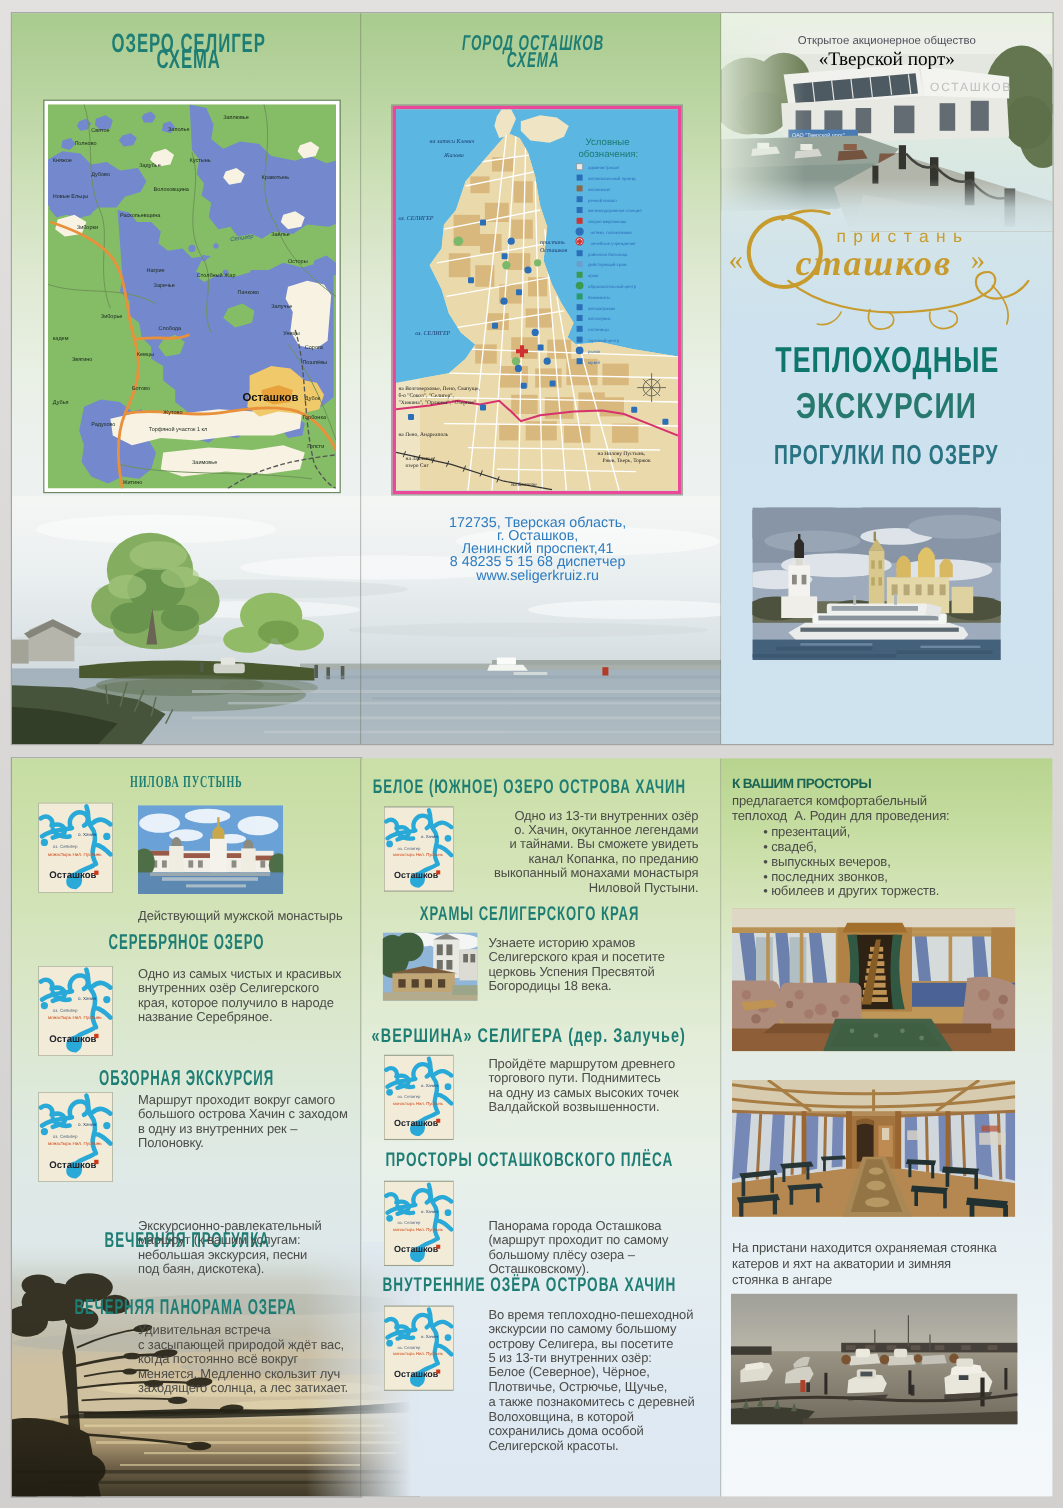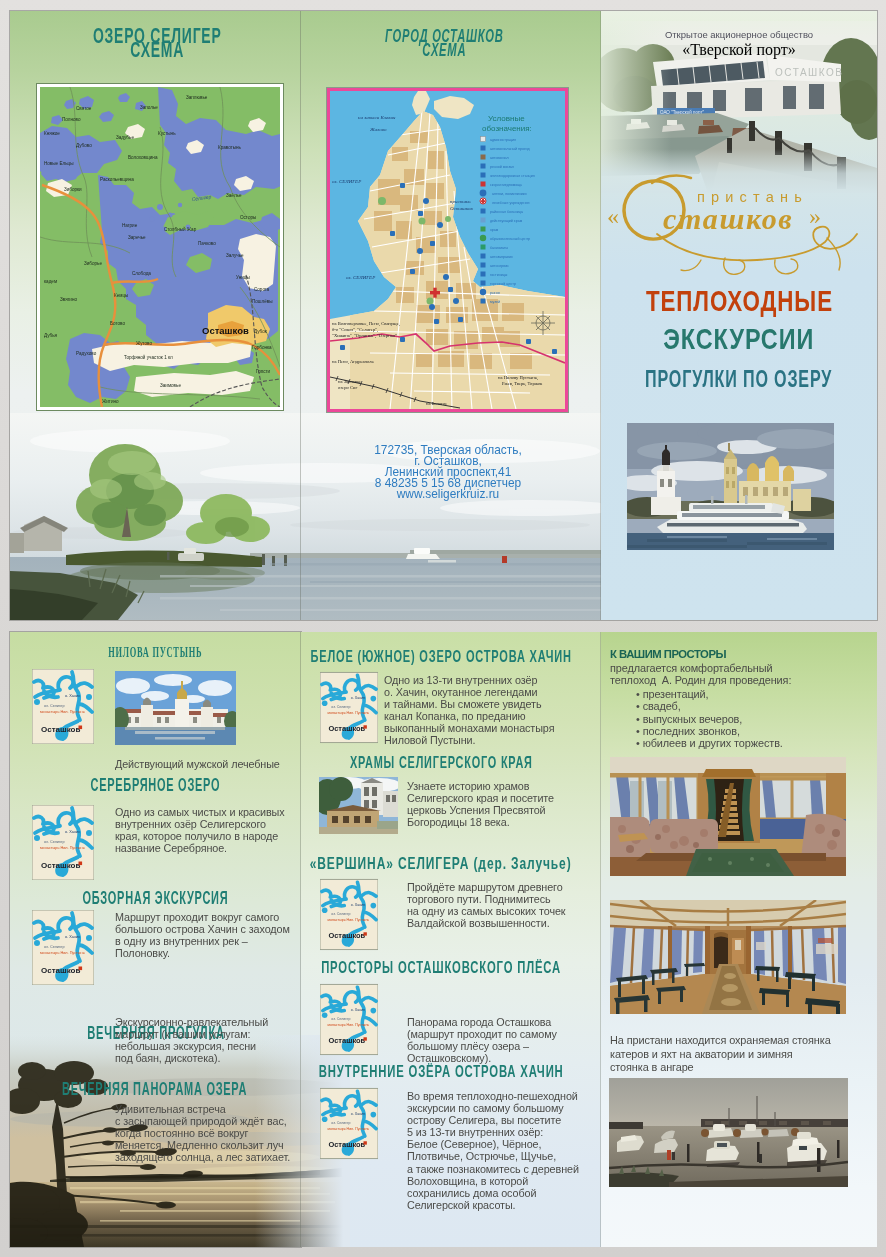--- a/index.html
+++ b/index.html
@@ -5,21 +5,21 @@
 <style>
   html,body{margin:0;padding:0;}
   body{width:886px;height:1257px;position:relative;overflow:hidden;
        background:linear-gradient(180deg,#e3e1df 0%,#dbd9d7 40%,#d2d0ce 100%);
        font-family:"Liberation Sans",sans-serif;}
   .abs{position:absolute;}
   .h{color:#1f7e74;font-weight:bold;white-space:nowrap;}
   .hc{text-align:center;}
   .hin{display:inline-block;transform:scaleX(0.76);transform-origin:50% 50%;letter-spacing:1.2px;}
   .t{font-size:10.8px;line-height:12.1px;color:#4b4b48;white-space:nowrap;letter-spacing:-0.1px;}
-  .blue{color:#2e7cc0;margin-top:15px;}
+  .blue{color:#2e7cc0;}
 </style>
 </head>
 <body>
 
 <div class="abs" style="left:10px;top:11px;width:867px;height:609px;
   background:linear-gradient(180deg,#a9cb8f 0px,#b7d39e 60px,#cde0b8 140px,#dfe9d2 220px,#e9f0e5 300px,#edf1f0 380px,#ebf0ef 609px);
   box-shadow:0 0 0 1px rgba(120,120,118,0.55);"></div>
 
 <div class="abs" style="left:601px;top:11px;width:276px;height:609px;
   background:linear-gradient(180deg,#e7efdd 0px,#dce9e2 110px,#d2e4ea 200px,#cde2ee 260px,#cee3ee 609px);"></div>
@@ -534,21 +534,21 @@
   <path d="M222,68 C230,76 238,88 234,100" stroke-width="1.4"></path>
   <path d="M96,90 C92,98 84,102 76,100" stroke-width="1.3"></path>
  </g>
  <text x="92" y="32" font-family="Liberation Sans,sans-serif" font-size="14.5" letter-spacing="6.2" fill="#c89b2e">пристань</text>
  <text x="2" y="54" font-family="Liberation Serif,serif" font-size="24" fill="#c89b2e">«</text>
  <text x="58" y="59" font-family="Liberation Serif,serif" font-style="italic" font-weight="bold" font-size="30" letter-spacing="1.6" fill="#c89b2e">сташков</text>
  <text x="204" y="54" font-family="Liberation Serif,serif" font-size="24" fill="#c89b2e">»</text>
 </svg>
 </div>
 
-<div class="abs h hc" style="left:601px;top:284px;width:276px;font-size:30px;color:#c2410c;"><span class="hin" style="transform:scaleX(0.745);">ТЕПЛОХОДНЫЕ</span></div>
+<div class="abs h hc" style="left:601px;top:284px;width:276px;font-size:30px;color:#0f766e;"><span class="hin" style="transform:scaleX(0.745);">ТЕПЛОХОДНЫЕ</span></div>
 
 <div class="abs h hc" style="left:601px;top:322px;width:276px;font-size:30px;color:#27786d;"><span class="hin" style="transform:scaleX(0.78);">ЭКСКУРСИИ</span></div>
 
 <div class="abs h hc" style="left:601px;top:366px;width:276px;font-size:23px;color:#2a7383;"><span class="hin" style="transform:scaleX(0.70);">ПРОГУЛКИ ПО ОЗЕРУ</span></div>
 
 <div class="abs" style="left:627px;top:423px;width:207px;height:127px;">
 <svg width="207" height="127" viewBox="0 0 207 127" style="display:block;">
  <rect width="207" height="127" fill="#9dabbc"></rect>
  <rect width="207" height="46" fill="#8694a6"></rect>
 
@@ -786,21 +786,21 @@
 
  <rect y="56" width="121" height="18" fill="#5c88b2"></rect>
  <g fill="#e8e6da" opacity="0.55">
         <rect x="20" y="60" width="80" height="3"></rect>
         <rect x="40" y="66" width="50" height="2.5"></rect>
       </g>
  <path d="M10,56 h100 v3 h-100 z" fill="#c2bfae" opacity="0.6"></path>
 </svg>
 </div>
 
-<div class="abs t" style="left:115px;top:758px;width:180px;">Действующий мужской лечебные</div>
+<div class="abs t" style="left:115px;top:758px;width:180px;">Действующий мужской монастырь</div>
 
 <div class="abs h hc" style="left:20px;top:775px;width:271px;font-size:18px;"><span class="hin" style="transform:scaleX(0.61);">СЕРЕБРЯНОЕ ОЗЕРО</span></div>
 
 <div class="abs thumb" style="left:32px;top:805px;"><svg width="62" height="75" viewBox="0 0 62 75">
       <use href="#minimap"></use>
     </svg></div>
 
 <div class="abs t" style="left:115px;top:806px;width:178px;">Одно из самых чистых и красивых<br>внутренних озёр Селигерского<br>края, которое получило в народе<br>название Серебряное.</div>
 
 <div class="abs h hc" style="left:20px;top:888px;width:271px;font-size:18px;"><span class="hin" style="transform:scaleX(0.61);">ОБЗОРНАЯ ЭКСКУРСИЯ</span></div>
@@ -818,21 +818,21 @@
 <div class="abs h hc" style="left:-35px;top:1079px;width:380px;font-size:18px;"><span class="hin" style="transform:scaleX(0.61);">ВЕЧЕРНЯЯ ПАНОРАМА ОЗЕРА</span></div>
 
 <div class="abs t" style="left:115px;top:1103px;width:185px;">Удивительная встреча<br>с засыпающей природой ждёт вас,<br>когда постоянно всё вокруг<br>меняется. Медленно скользит луч<br>заходящего солнца, а лес затихает.</div>
 
 <div class="abs h hc" style="left:231px;top:647px;width:420px;font-size:16.5px;text-decoration:underline;"><span class="hin" style="transform:scaleX(0.669);">БЕЛОЕ (ЮЖНОЕ) ОЗЕРО ОСТРОВА ХАЧИН</span></div>
 
 <div class="abs thumb" style="left:320px;top:670px;"><svg width="58" height="75" viewBox="0 0 62 75">
       <use href="#minimap"></use>
     </svg></div>
 
-<div class="abs t" style="left:384px;top:674px;width:175px;">Одно из 13-ти внутренних озёр<br>о. Хачин, окутанное легендами<br>и тайнами. Вы сможете увидеть<br>канал Копанка, по преданию<br>выкопанный монахами монастыря<br>Ниловой Пустыни.</div>
+<div class="abs t" style="left:407px;top:674px;width:175px;text-align:right;">Одно из 13-ти внутренних озёр<br>о. Хачин, окутанное легендами<br>и тайнами. Вы сможете увидеть<br>канал Копанка, по преданию<br>выкопанный монахами монастыря<br>Ниловой Пустыни.</div>
 
 <div class="abs h hc" style="left:231px;top:753px;width:420px;font-size:16.5px;"><span class="hin" style="transform:scaleX(0.661);">ХРАМЫ СЕЛИГЕРСКОГО КРАЯ</span></div>
 
 <div class="abs" style="left:319px;top:777px;width:79px;height:57px;">
 <svg width="79" height="57" viewBox="0 0 79 57" style="display:block;">
  <rect width="79" height="57" fill="#8fb6d8"></rect>
  <g fill="#f4f6f6">
         <ellipse cx="60" cy="8" rx="22" ry="7"></ellipse>
         <ellipse cx="30" cy="6" rx="18" ry="6"></ellipse>
       </g>

